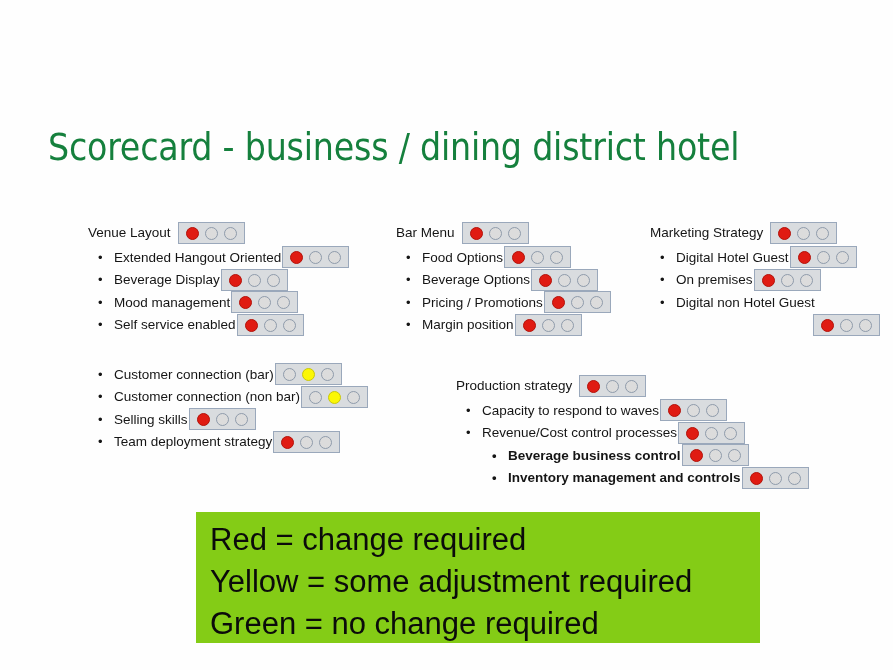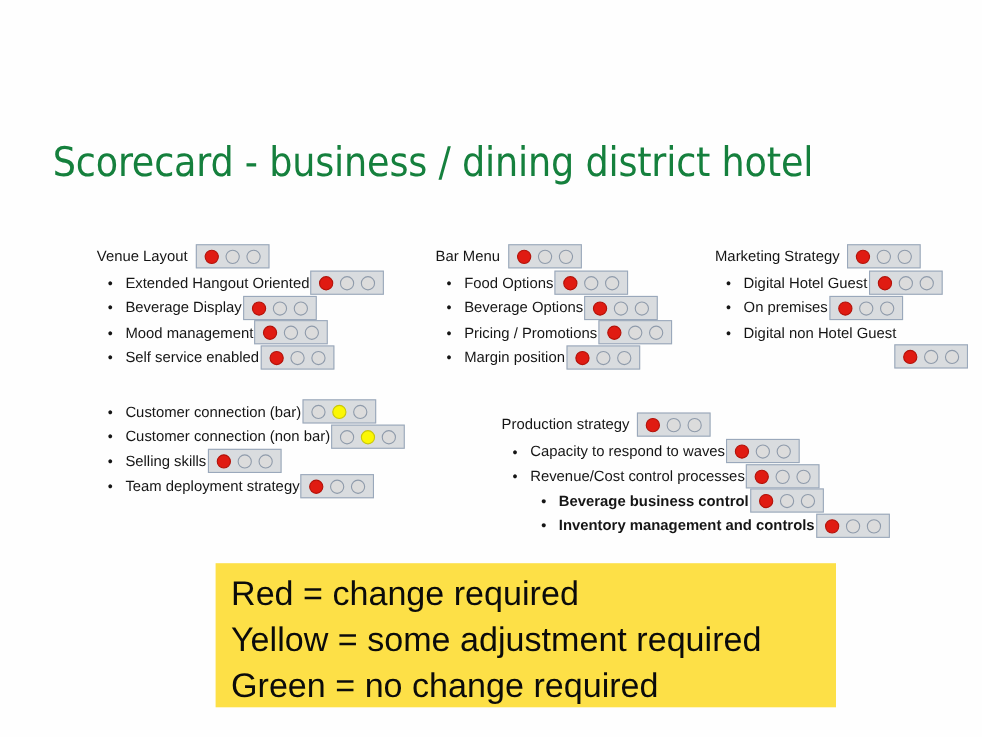--- a/index.html
+++ b/index.html
@@ -94,21 +94,21 @@
     text-align: right;
   }
 
   
   #legend {
     position: absolute;
     left: 196px;
     top: 512px;
     width: 564px;
     height: 131px;
-    background: #fde047;
+    background: #84cc16;
   }
   #legend .legend-line {
     font-size: 31px;
     line-height: 42px;
     color: #0b0b0b;
     padding-left: 14px;
     white-space: nowrap;
     font-family: "Liberation Sans", sans-serif;
   }
   #legend .legend-inner { padding-top: 7px; }

